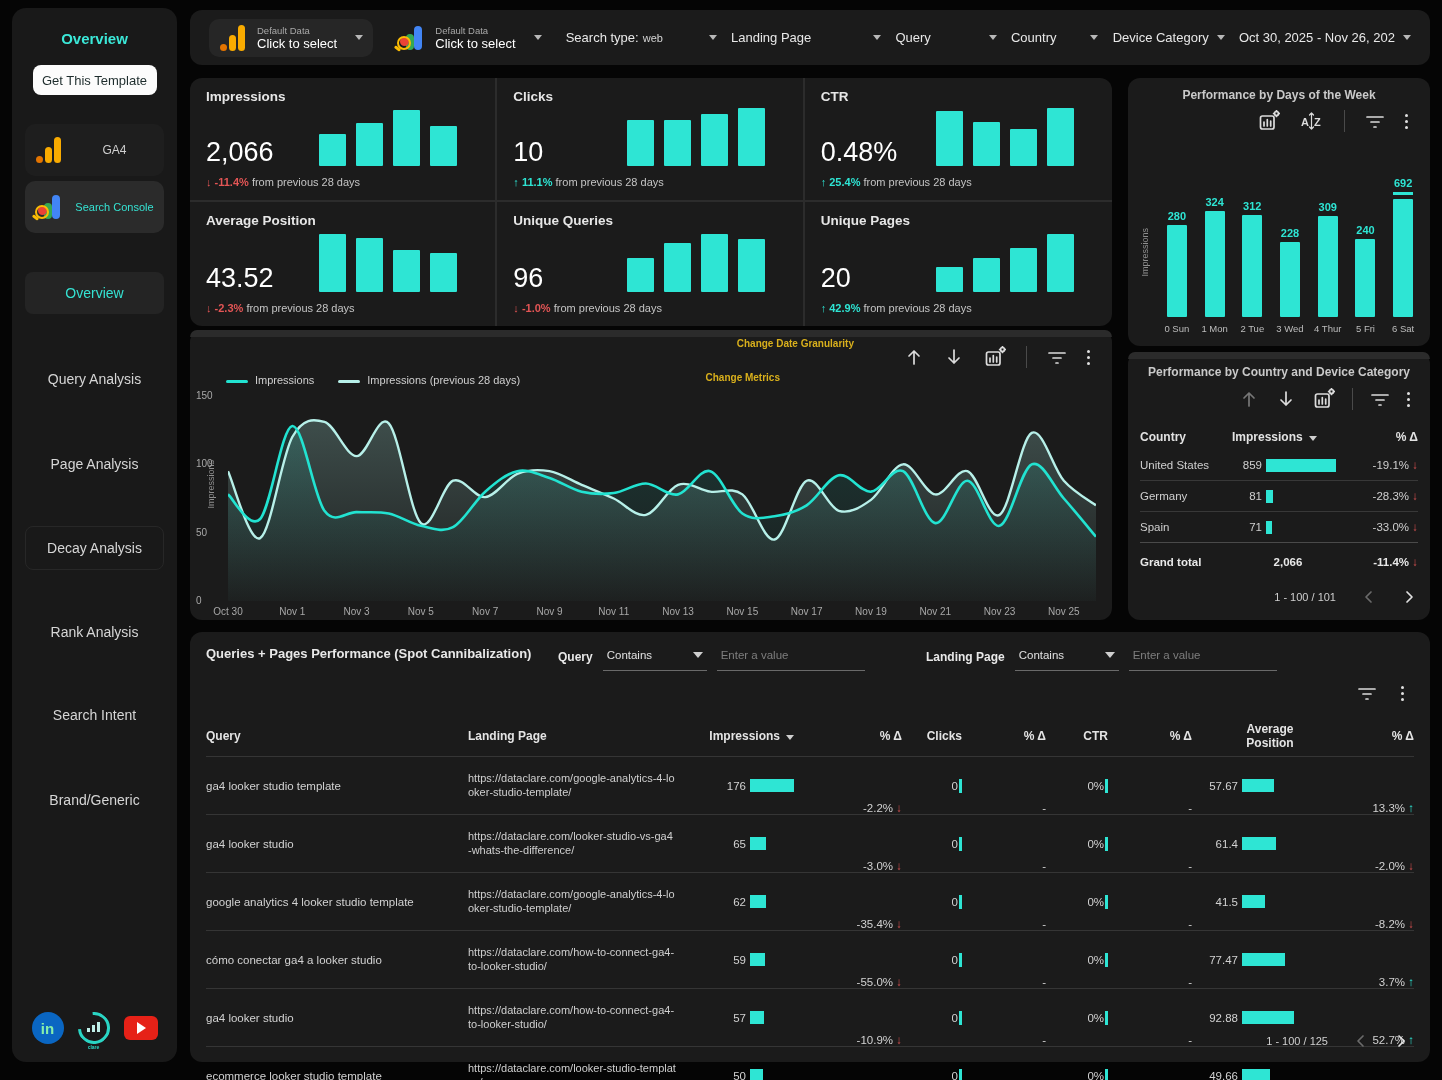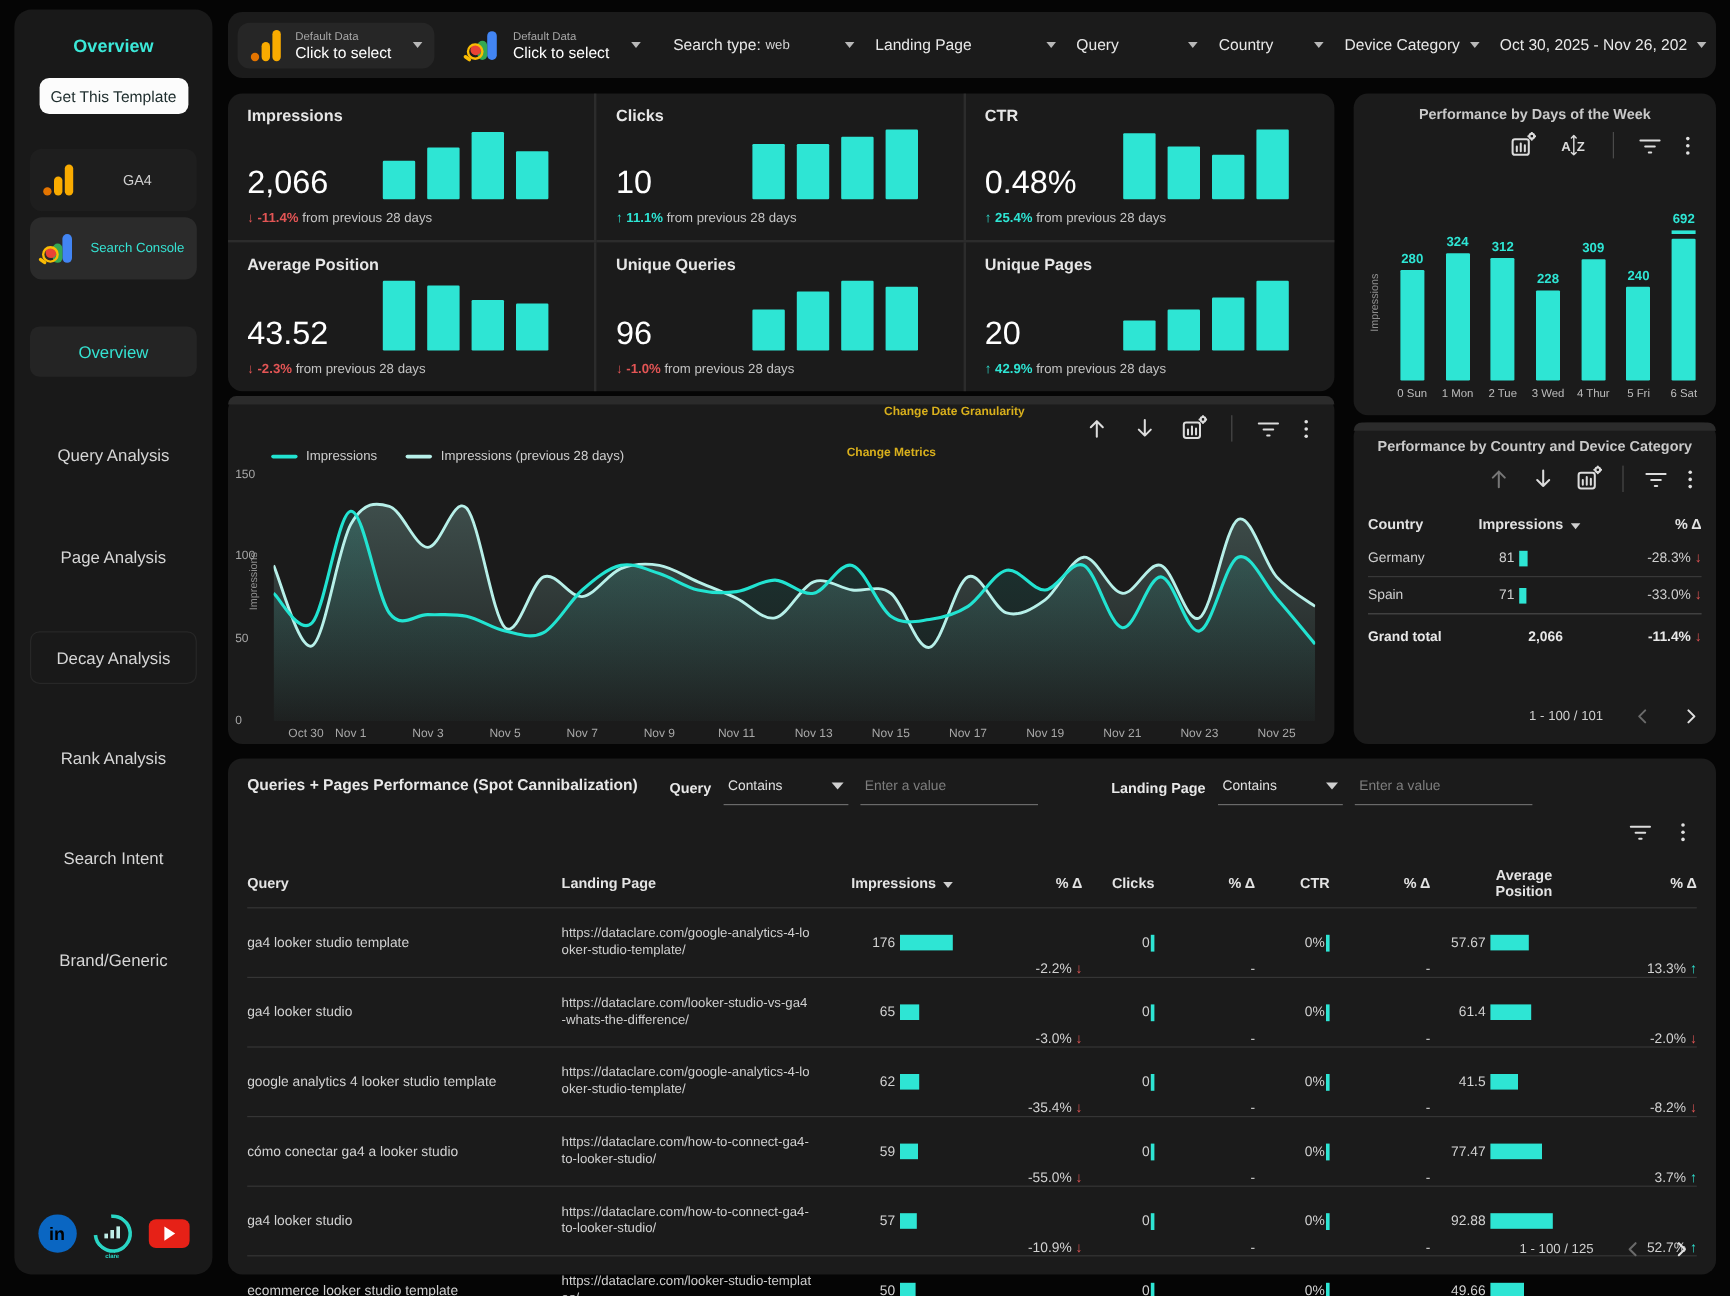--- a/index.html
+++ b/index.html
@@ -40,21 +40,21 @@
   .ga4-ic .b3{width:7px;height:26px;left:19px;bottom:1px;}
   .sc-ic{position:relative;width:28px;height:28px;}
   .sc-ic i{position:absolute;border-radius:4px;}
   .sc-ic .blue{width:8px;height:24px;right:3px;bottom:2px;background:#4285f4;}
   .sc-ic .green{width:8px;height:16px;left:9px;bottom:2px;background:#34a853;}
   .sc-ic .red{width:9px;height:9px;border-radius:50%;left:3px;bottom:6px;background:#ea4335;}
   .sc-ic .mag{width:10px;height:10px;border:2.5px solid #fbbc04;border-radius:50%;left:0;bottom:2px;background:transparent;}
   .sc-ic .hdl{width:7px;height:3px;background:#fbbc04;left:-3px;bottom:2px;transform:rotate(35deg);border-radius:2px;}
 
   
-  #topbar{left:190px;top:10px;width:1240px;height:55px;display:flex;align-items:center;padding:0 8px;box-sizing:border-box;justify-content:space-between;}
+  #topbar{left:190px;top:10px;width:1240px;height:55px;display:flex;align-items:center;padding:0 19px;box-sizing:border-box;justify-content:space-between;}
   .selector{display:flex;align-items:center;gap:10px;padding:5px 10px;border-radius:10px;}
   .selector.boxed{background:#262626;}
   .selector .t1{font-size:9.5px;color:#a8a8a8;}
   .selector .t2{font-size:13px;color:#fff;}
   .chip{font-size:13px;color:#e8e8e8;display:flex;align-items:center;}
   .chip .val{font-size:11px;color:#d5d5d5;margin-left:4px;}
 
   
   #kpi-panel{left:190px;top:78px;width:922px;height:248px;display:grid;grid-template-columns:1fr 1fr 1fr;grid-template-rows:1fr 1fr;}
   .kpi{position:relative;border-right:2px solid #2c2c2c;border-bottom:2px solid #2c2c2c;padding:11px 16px;box-sizing:border-box;}
@@ -130,21 +130,21 @@
   .cell-tick{display:flex;align-items:center;justify-content:flex-end;}
   .cell-tick .n{text-align:right;}
   .cell-tick .tick{width:3px;height:14px;background:#2ee5d4;margin-left:1px;}
   .cell-delta{text-align:right;margin-top:45px;}
   .qt-row.total{font-weight:bold;color:#ececec;min-height:36px;}
   .qt-row .hdr-right{text-align:right;}
   .hdr-center{text-align:center;}
   .sort-tri{display:inline-block;width:0;height:0;border-left:4px solid transparent;border-right:4px solid transparent;border-top:5px solid #cfcfcf;margin-left:6px;}
 
   .social-badge{width:32px;height:32px;border-radius:7px;display:flex;align-items:center;justify-content:center;cursor:pointer;}
-  #li-badge{background:#0a66c2;color:#000000;font-weight:bold;font-size:15px;border-radius:16px;}
+  #li-badge{background:#0a66c2;color:#86efac;font-weight:bold;font-size:15px;border-radius:16px;}
   #dc-badge{background:transparent;position:relative;}
   #dc-badge .ring{width:26px;height:26px;border:3px solid #2ad5c4;border-left-color:transparent;border-radius:50%;transform:rotate(40deg);}
   #dc-badge .bars{position:absolute;left:9px;top:10px;display:flex;align-items:flex-end;gap:2px;}
   #dc-badge .bars i{width:3px;background:#bfeee8;}
   #dc-badge .cl{position:absolute;left:0;right:0;bottom:-6px;text-align:center;font-size:5px;color:#2ad5c4;font-weight:bold;}
   #yt-badge{width:34px;height:24px;background:#e62117;border-radius:6px;}
   #yt-badge .play{width:0;height:0;border-left:9px solid #fff;border-top:6px solid transparent;border-bottom:6px solid transparent;margin-left:2px;}
 </style>
 </head>
 <body>
@@ -383,21 +383,21 @@
         <stop offset="0" stop-color="#22e3d1" stop-opacity="0.14"></stop>
         <stop offset="1" stop-color="#22e3d1" stop-opacity="0.01"></stop>
       </linearGradient>
     </defs>
     <path id="areaPrevPath" fill="url(#areaPrev)" stroke="none" d="M0,75.16666666666669C5.3580246913580245,86.3277777777778 21.432098765432094,147.82777777777778 32.148148148148145,142.13333333333333C42.864197530864196,136.43888888888887 53.58024691358024,60.361111111111114 64.29629629629629,41C75.01234567901234,21.63888888888889 85.72839506172839,22.777777777777782 96.44444444444444,25.96666666666667C107.1604938271605,29.155555555555555 117.87654320987653,59.90555555555555 128.59259259259258,60.133333333333326C139.30864197530863,60.3611111111111 150.02469135802468,16.172222222222203 160.74074074074073,27.333333333333314C171.45679012345678,38.494444444444426 182.17283950617283,117.53333333333333 192.88888888888889,127.1C203.60493827160494,136.66666666666666 214.320987654321,89.06111111111112 225.03703703703704,84.73333333333333C235.7530864197531,80.40555555555555 246.4691358024691,102.27222222222221 257.18518518518516,101.13333333333333C267.9012345679012,99.99444444444444 278.61728395061726,82.22777777777777 289.3333333333333,77.9C300.04938271604937,73.57222222222224 310.7654320987654,73.34444444444446 321.48148148148147,75.16666666666669C332.1975308641975,76.98888888888891 342.91358024691357,84.27777777777779 353.6296296296296,88.83333333333334C364.34567901234567,93.3888888888889 375.0617283950617,97.4888888888889 385.77777777777777,102.5C396.4938271604938,107.5111111111111 407.2098765432099,121.17777777777778 417.9259259259259,118.9C428.641975308642,116.62222222222223 439.358024691358,92.70555555555556 450.0740740740741,88.83333333333334C460.7901234567901,84.96111111111112 471.5061728395062,94.07222222222222 482.22222222222223,95.66666666666667C492.9382716049383,97.26111111111112 503.6543209876543,90.42777777777778 514.3703703703703,98.39999999999999C525.0864197530864,106.3722222222222 535.8024691358025,145.77777777777777 546.5185185185186,143.5C557.2345679012346,141.22222222222223 567.9506172839506,89.51666666666667 578.6666666666666,84.73333333333333C589.3827160493827,79.95 600.0987654320987,111.61111111111111 610.8148148148148,114.8C621.5308641975308,117.98888888888888 632.2469135802469,111.6111111111111 642.9629629629629,103.86666666666666C653.679012345679,96.12222222222222 664.395061728395,69.24444444444445 675.1111111111111,68.33333333333334C685.8271604938271,67.42222222222223 696.5432098765432,97.2611111111111 707.2592592592592,98.39999999999999C717.9753086419753,99.53888888888888 728.6913580246913,71.75000000000001 739.4074074074074,75.16666666666669C750.1234567901234,78.58333333333336 760.8395061728395,125.27777777777779 771.5555555555555,118.9C782.2716049382716,112.52222222222223 792.9876543209876,42.59444444444445 803.7037037037037,36.900000000000006C814.4197530864197,31.20555555555556 825.1358024691358,72.66111111111111 835.8518518518518,84.73333333333333C846.5679012345679,96.80555555555556 862.641975308642,105.23333333333333 868,109.33333333333333L868,205L0,205Z"></path>
     <path id="areaCurPath" fill="url(#areaCur)" stroke="none" d="M0,98.39999999999999C5.3580246913580245,102.5 21.432098765432094,134.38888888888889 32.148148148148145,123C42.864197530864196,111.61111111111111 53.58024691358024,31.43333333333333 64.29629629629629,30.066666666666663C75.01234567901234,28.699999999999996 85.72839506172839,100.45 96.44444444444444,114.8C107.1604938271605,129.15 117.87654320987653,115.71111111111111 128.59259259259258,116.16666666666666C139.30864197530863,116.6222222222222 150.02469135802468,115.25555555555555 160.74074074074073,117.53333333333333C171.45679012345678,119.81111111111112 182.17283950617283,127.55555555555557 192.88888888888889,129.83333333333334C203.60493827160494,132.11111111111111 214.320987654321,136.89444444444445 225.03703703703704,131.2C235.7530864197531,125.50555555555555 246.4691358024691,105.00555555555556 257.18518518518516,95.66666666666667C267.9012345679012,86.32777777777778 278.61728395061726,77.44444444444446 289.3333333333333,75.16666666666669C300.04938271604937,72.88888888888891 310.7654320987654,78.58333333333334 321.48148148148147,82C332.1975308641975,85.41666666666666 342.91358024691357,93.16111111111111 353.6296296296296,95.66666666666667C364.34567901234567,98.17222222222223 375.0617283950617,98.40000000000002 385.77777777777777,97.03333333333335C396.4938271604938,95.66666666666667 407.2098765432099,87.23888888888888 417.9259259259259,87.46666666666665C428.641975308642,87.69444444444443 439.358024691358,100.44999999999999 450.0740740740741,98.39999999999999C460.7901234567901,96.35 471.5061728395062,71.97777777777779 482.22222222222223,75.16666666666669C492.9382716049383,78.35555555555558 503.6543209876543,110.01666666666667 514.3703703703703,117.53333333333333C525.0864197530864,125.05 535.8024691358025,121.63333333333333 546.5185185185186,120.26666666666667C557.2345679012346,118.9 567.9506172839506,116.16666666666666 578.6666666666666,109.33333333333333C589.3827160493827,102.5 600.0987654320987,81.54444444444445 610.8148148148148,79.26666666666668C621.5308641975308,76.98888888888891 632.2469135802469,96.35000000000001 642.9629629629629,95.66666666666667C653.679012345679,94.98333333333333 664.395061728395,69.9277777777778 675.1111111111111,75.16666666666669C685.8271604938271,80.40555555555557 696.5432098765432,125.50555555555556 707.2592592592592,127.1C717.9753086419753,128.69444444444443 728.6913580246913,84.27777777777777 739.4074074074074,84.73333333333333C750.1234567901234,85.1888888888889 760.8395061728395,132.56666666666666 771.5555555555555,129.83333333333334C782.2716049382716,127.10000000000001 792.9876543209876,72.8888888888889 803.7037037037037,68.33333333333334C814.4197530864197,63.777777777777786 825.1358024691358,90.42777777777778 835.8518518518518,102.5C846.5679012345679,114.57222222222222 862.641975308642,134.38888888888889 868,140.76666666666665L868,205L0,205Z"></path>
     <path id="linePrev" fill="none" stroke-width="2.4" d="M0,75.16666666666669C5.3580246913580245,86.3277777777778 21.432098765432094,147.82777777777778 32.148148148148145,142.13333333333333C42.864197530864196,136.43888888888887 53.58024691358024,60.361111111111114 64.29629629629629,41C75.01234567901234,21.63888888888889 85.72839506172839,22.777777777777782 96.44444444444444,25.96666666666667C107.1604938271605,29.155555555555555 117.87654320987653,59.90555555555555 128.59259259259258,60.133333333333326C139.30864197530863,60.3611111111111 150.02469135802468,16.172222222222203 160.74074074074073,27.333333333333314C171.45679012345678,38.494444444444426 182.17283950617283,117.53333333333333 192.88888888888889,127.1C203.60493827160494,136.66666666666666 214.320987654321,89.06111111111112 225.03703703703704,84.73333333333333C235.7530864197531,80.40555555555555 246.4691358024691,102.27222222222221 257.18518518518516,101.13333333333333C267.9012345679012,99.99444444444444 278.61728395061726,82.22777777777777 289.3333333333333,77.9C300.04938271604937,73.57222222222224 310.7654320987654,73.34444444444446 321.48148148148147,75.16666666666669C332.1975308641975,76.98888888888891 342.91358024691357,84.27777777777779 353.6296296296296,88.83333333333334C364.34567901234567,93.3888888888889 375.0617283950617,97.4888888888889 385.77777777777777,102.5C396.4938271604938,107.5111111111111 407.2098765432099,121.17777777777778 417.9259259259259,118.9C428.641975308642,116.62222222222223 439.358024691358,92.70555555555556 450.0740740740741,88.83333333333334C460.7901234567901,84.96111111111112 471.5061728395062,94.07222222222222 482.22222222222223,95.66666666666667C492.9382716049383,97.26111111111112 503.6543209876543,90.42777777777778 514.3703703703703,98.39999999999999C525.0864197530864,106.3722222222222 535.8024691358025,145.77777777777777 546.5185185185186,143.5C557.2345679012346,141.22222222222223 567.9506172839506,89.51666666666667 578.6666666666666,84.73333333333333C589.3827160493827,79.95 600.0987654320987,111.61111111111111 610.8148148148148,114.8C621.5308641975308,117.98888888888888 632.2469135802469,111.6111111111111 642.9629629629629,103.86666666666666C653.679012345679,96.12222222222222 664.395061728395,69.24444444444445 675.1111111111111,68.33333333333334C685.8271604938271,67.42222222222223 696.5432098765432,97.2611111111111 707.2592592592592,98.39999999999999C717.9753086419753,99.53888888888888 728.6913580246913,71.75000000000001 739.4074074074074,75.16666666666669C750.1234567901234,78.58333333333336 760.8395061728395,125.27777777777779 771.5555555555555,118.9C782.2716049382716,112.52222222222223 792.9876543209876,42.59444444444445 803.7037037037037,36.900000000000006C814.4197530864197,31.20555555555556 825.1358024691358,72.66111111111111 835.8518518518518,84.73333333333333C846.5679012345679,96.80555555555556 862.641975308642,105.23333333333333 868,109.33333333333333" stroke="#b7f0e9"></path>
     <path id="lineCur" fill="none" stroke-width="2.6" d="M0,98.39999999999999C5.3580246913580245,102.5 21.432098765432094,134.38888888888889 32.148148148148145,123C42.864197530864196,111.61111111111111 53.58024691358024,31.43333333333333 64.29629629629629,30.066666666666663C75.01234567901234,28.699999999999996 85.72839506172839,100.45 96.44444444444444,114.8C107.1604938271605,129.15 117.87654320987653,115.71111111111111 128.59259259259258,116.16666666666666C139.30864197530863,116.6222222222222 150.02469135802468,115.25555555555555 160.74074074074073,117.53333333333333C171.45679012345678,119.81111111111112 182.17283950617283,127.55555555555557 192.88888888888889,129.83333333333334C203.60493827160494,132.11111111111111 214.320987654321,136.89444444444445 225.03703703703704,131.2C235.7530864197531,125.50555555555555 246.4691358024691,105.00555555555556 257.18518518518516,95.66666666666667C267.9012345679012,86.32777777777778 278.61728395061726,77.44444444444446 289.3333333333333,75.16666666666669C300.04938271604937,72.88888888888891 310.7654320987654,78.58333333333334 321.48148148148147,82C332.1975308641975,85.41666666666666 342.91358024691357,93.16111111111111 353.6296296296296,95.66666666666667C364.34567901234567,98.17222222222223 375.0617283950617,98.40000000000002 385.77777777777777,97.03333333333335C396.4938271604938,95.66666666666667 407.2098765432099,87.23888888888888 417.9259259259259,87.46666666666665C428.641975308642,87.69444444444443 439.358024691358,100.44999999999999 450.0740740740741,98.39999999999999C460.7901234567901,96.35 471.5061728395062,71.97777777777779 482.22222222222223,75.16666666666669C492.9382716049383,78.35555555555558 503.6543209876543,110.01666666666667 514.3703703703703,117.53333333333333C525.0864197530864,125.05 535.8024691358025,121.63333333333333 546.5185185185186,120.26666666666667C557.2345679012346,118.9 567.9506172839506,116.16666666666666 578.6666666666666,109.33333333333333C589.3827160493827,102.5 600.0987654320987,81.54444444444445 610.8148148148148,79.26666666666668C621.5308641975308,76.98888888888891 632.2469135802469,96.35000000000001 642.9629629629629,95.66666666666667C653.679012345679,94.98333333333333 664.395061728395,69.9277777777778 675.1111111111111,75.16666666666669C685.8271604938271,80.40555555555557 696.5432098765432,125.50555555555556 707.2592592592592,127.1C717.9753086419753,128.69444444444443 728.6913580246913,84.27777777777777 739.4074074074074,84.73333333333333C750.1234567901234,85.1888888888889 760.8395061728395,132.56666666666666 771.5555555555555,129.83333333333334C782.2716049382716,127.10000000000001 792.9876543209876,72.8888888888889 803.7037037037037,68.33333333333334C814.4197530864197,63.777777777777786 825.1358024691358,90.42777777777778 835.8518518518518,102.5C846.5679012345679,114.57222222222222 862.641975308642,134.38888888888889 868,140.76666666666665" stroke="#22e3d1"></path>
   </svg>
   <div id="xmarks">
-      <span class="xtick" style="left: 38px; margin-left: 27px;">Oct 30</span>
+      <span class="xtick" style="left: 38px;">Oct 30</span>
       <span class="xtick" style="left: 102.296px;">Nov 1</span>
       <span class="xtick" style="left: 166.593px;">Nov 3</span>
       <span class="xtick" style="left: 230.889px;">Nov 5</span>
       <span class="xtick" style="left: 295.185px;">Nov 7</span>
       <span class="xtick" style="left: 359.481px;">Nov 9</span>
       <span class="xtick" style="left: 423.778px;">Nov 11</span>
       <span class="xtick" style="left: 488.074px;">Nov 13</span>
       <span class="xtick" style="left: 552.37px;">Nov 15</span>
       <span class="xtick" style="left: 616.667px;">Nov 17</span>
       <span class="xtick" style="left: 680.963px;">Nov 19</span>
@@ -512,20 +512,28 @@
         <i></i>
       </span>
   </div>
   <div id="country-table">
     <div class="ct-row hdr">
       <span>Country</span>
       <span><span>Impressions</span><span class="sort-tri"></span></span>
       <span class="ct-d">% Δ</span>
     </div>
     <div id="country-rows">
+  <div class="ct-row">
+    <span class="cc">United States</span>
+    <span class="ct-imp">
+            <span class="n">859</span>
+            <span class="bar" style="width: 70px;"></span>
+          </span>
+    <span class="ct-d">-19.1% <b class="delta-down">↓</b></span>
+  </div>
 
   <div class="ct-row">
     <span class="cc">Germany</span>
     <span class="ct-imp">
             <span class="n">81</span>
             <span class="bar" style="width: 7px;"></span>
           </span>
     <span class="ct-d">-28.3% <b class="delta-down">↓</b></span>
   </div>
 

